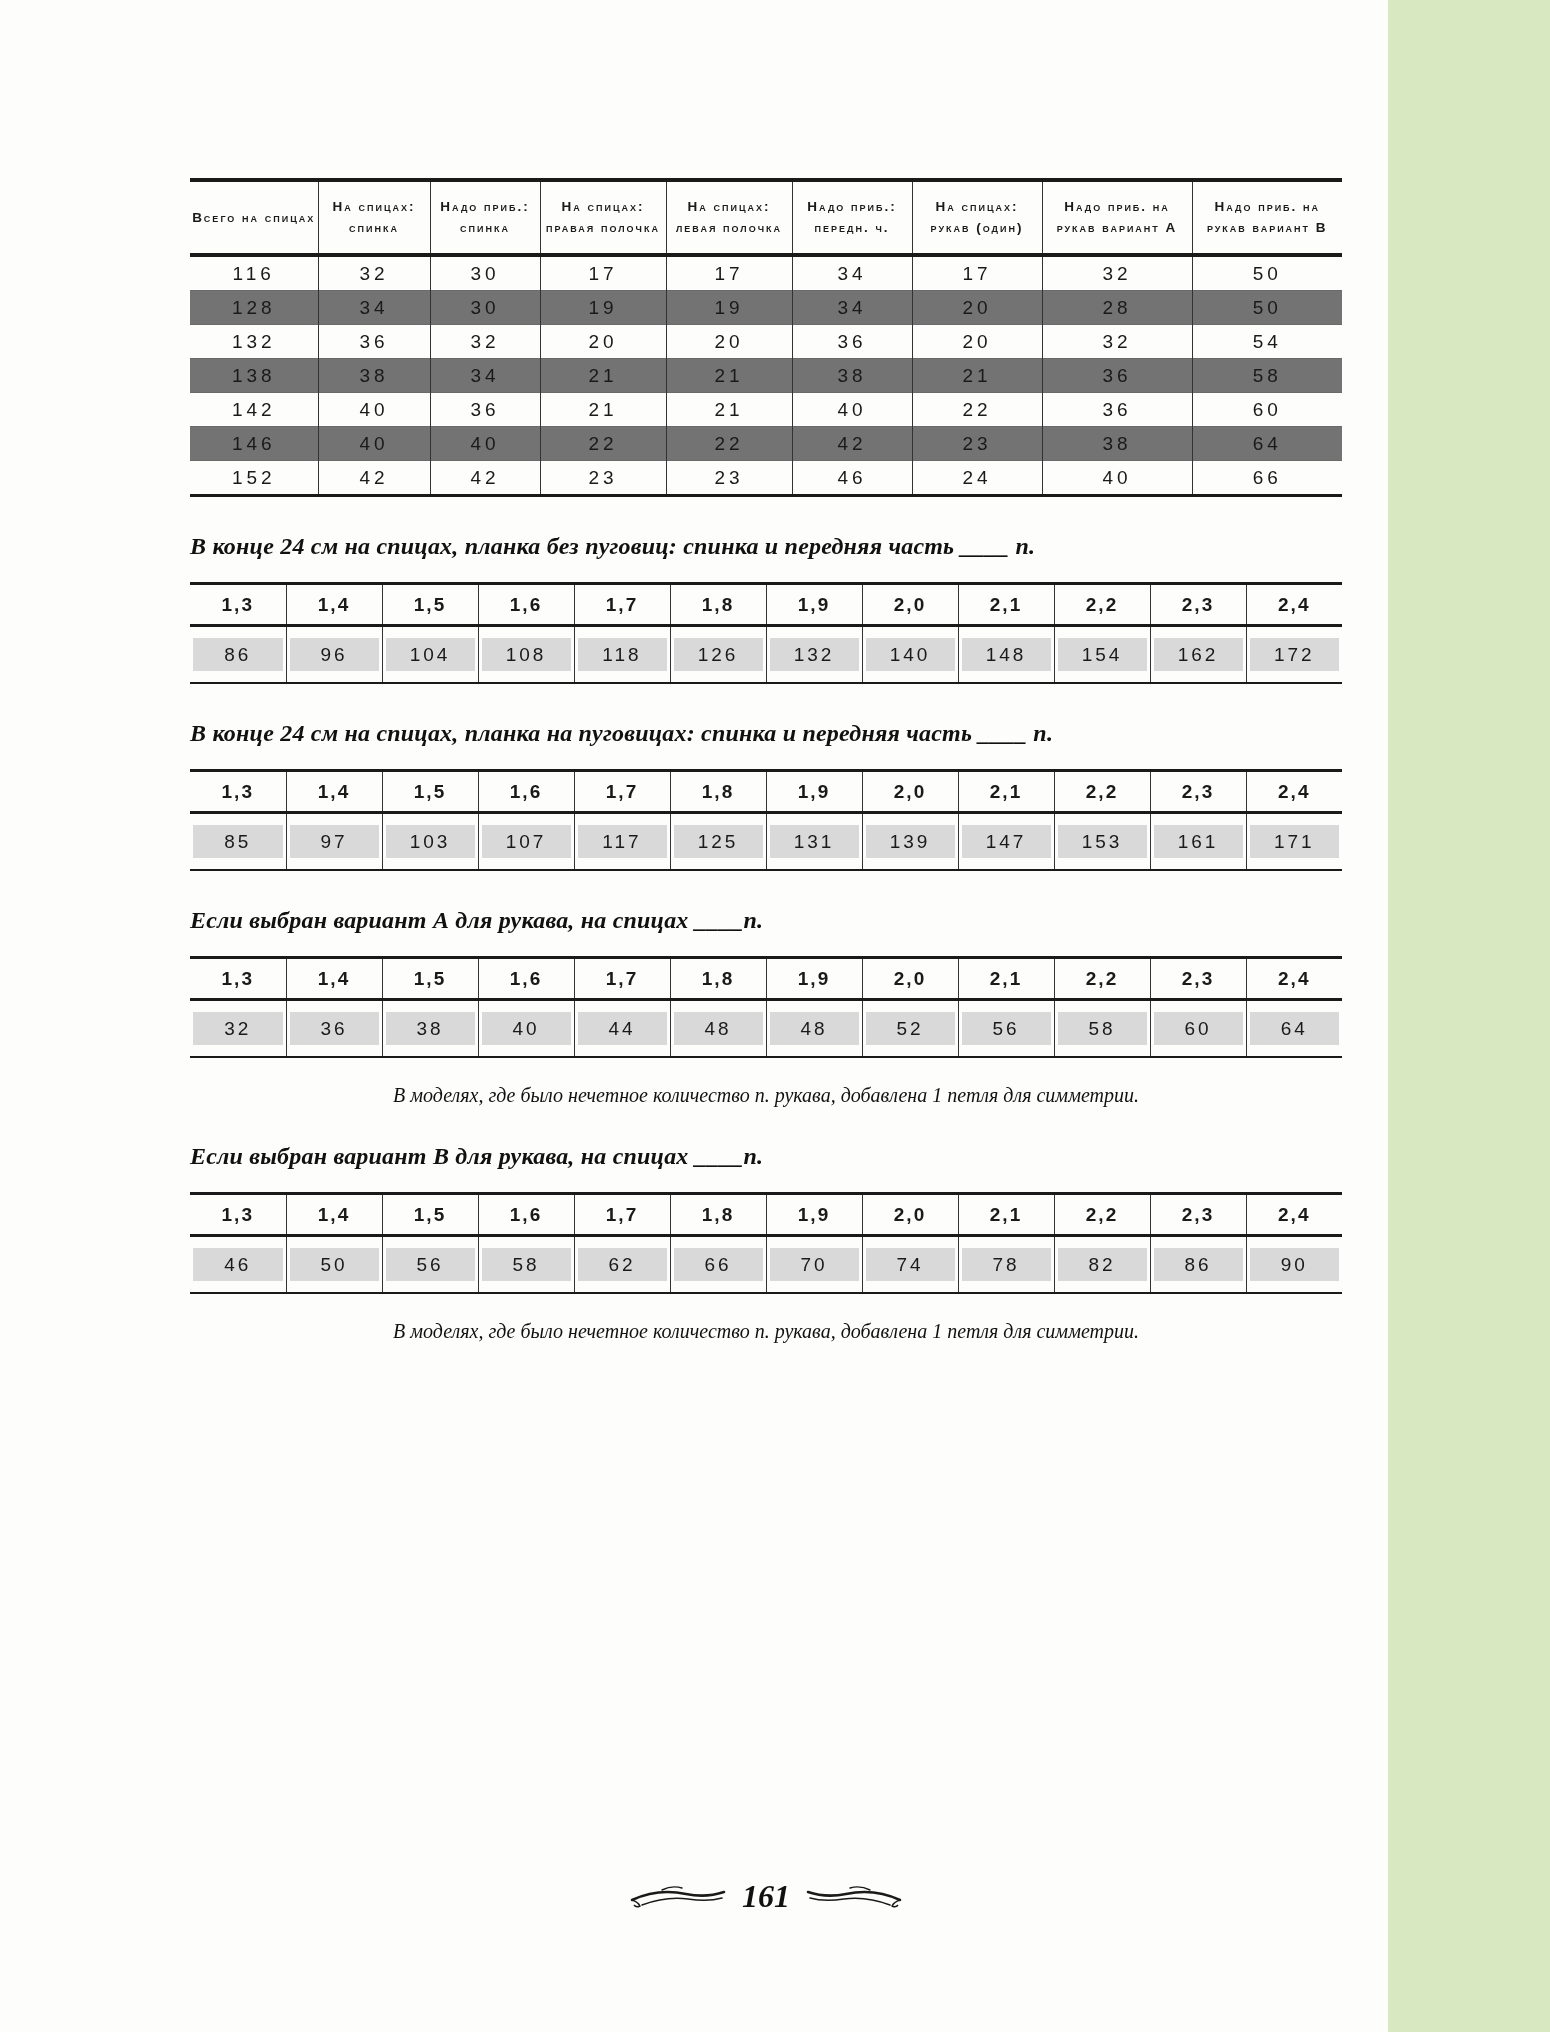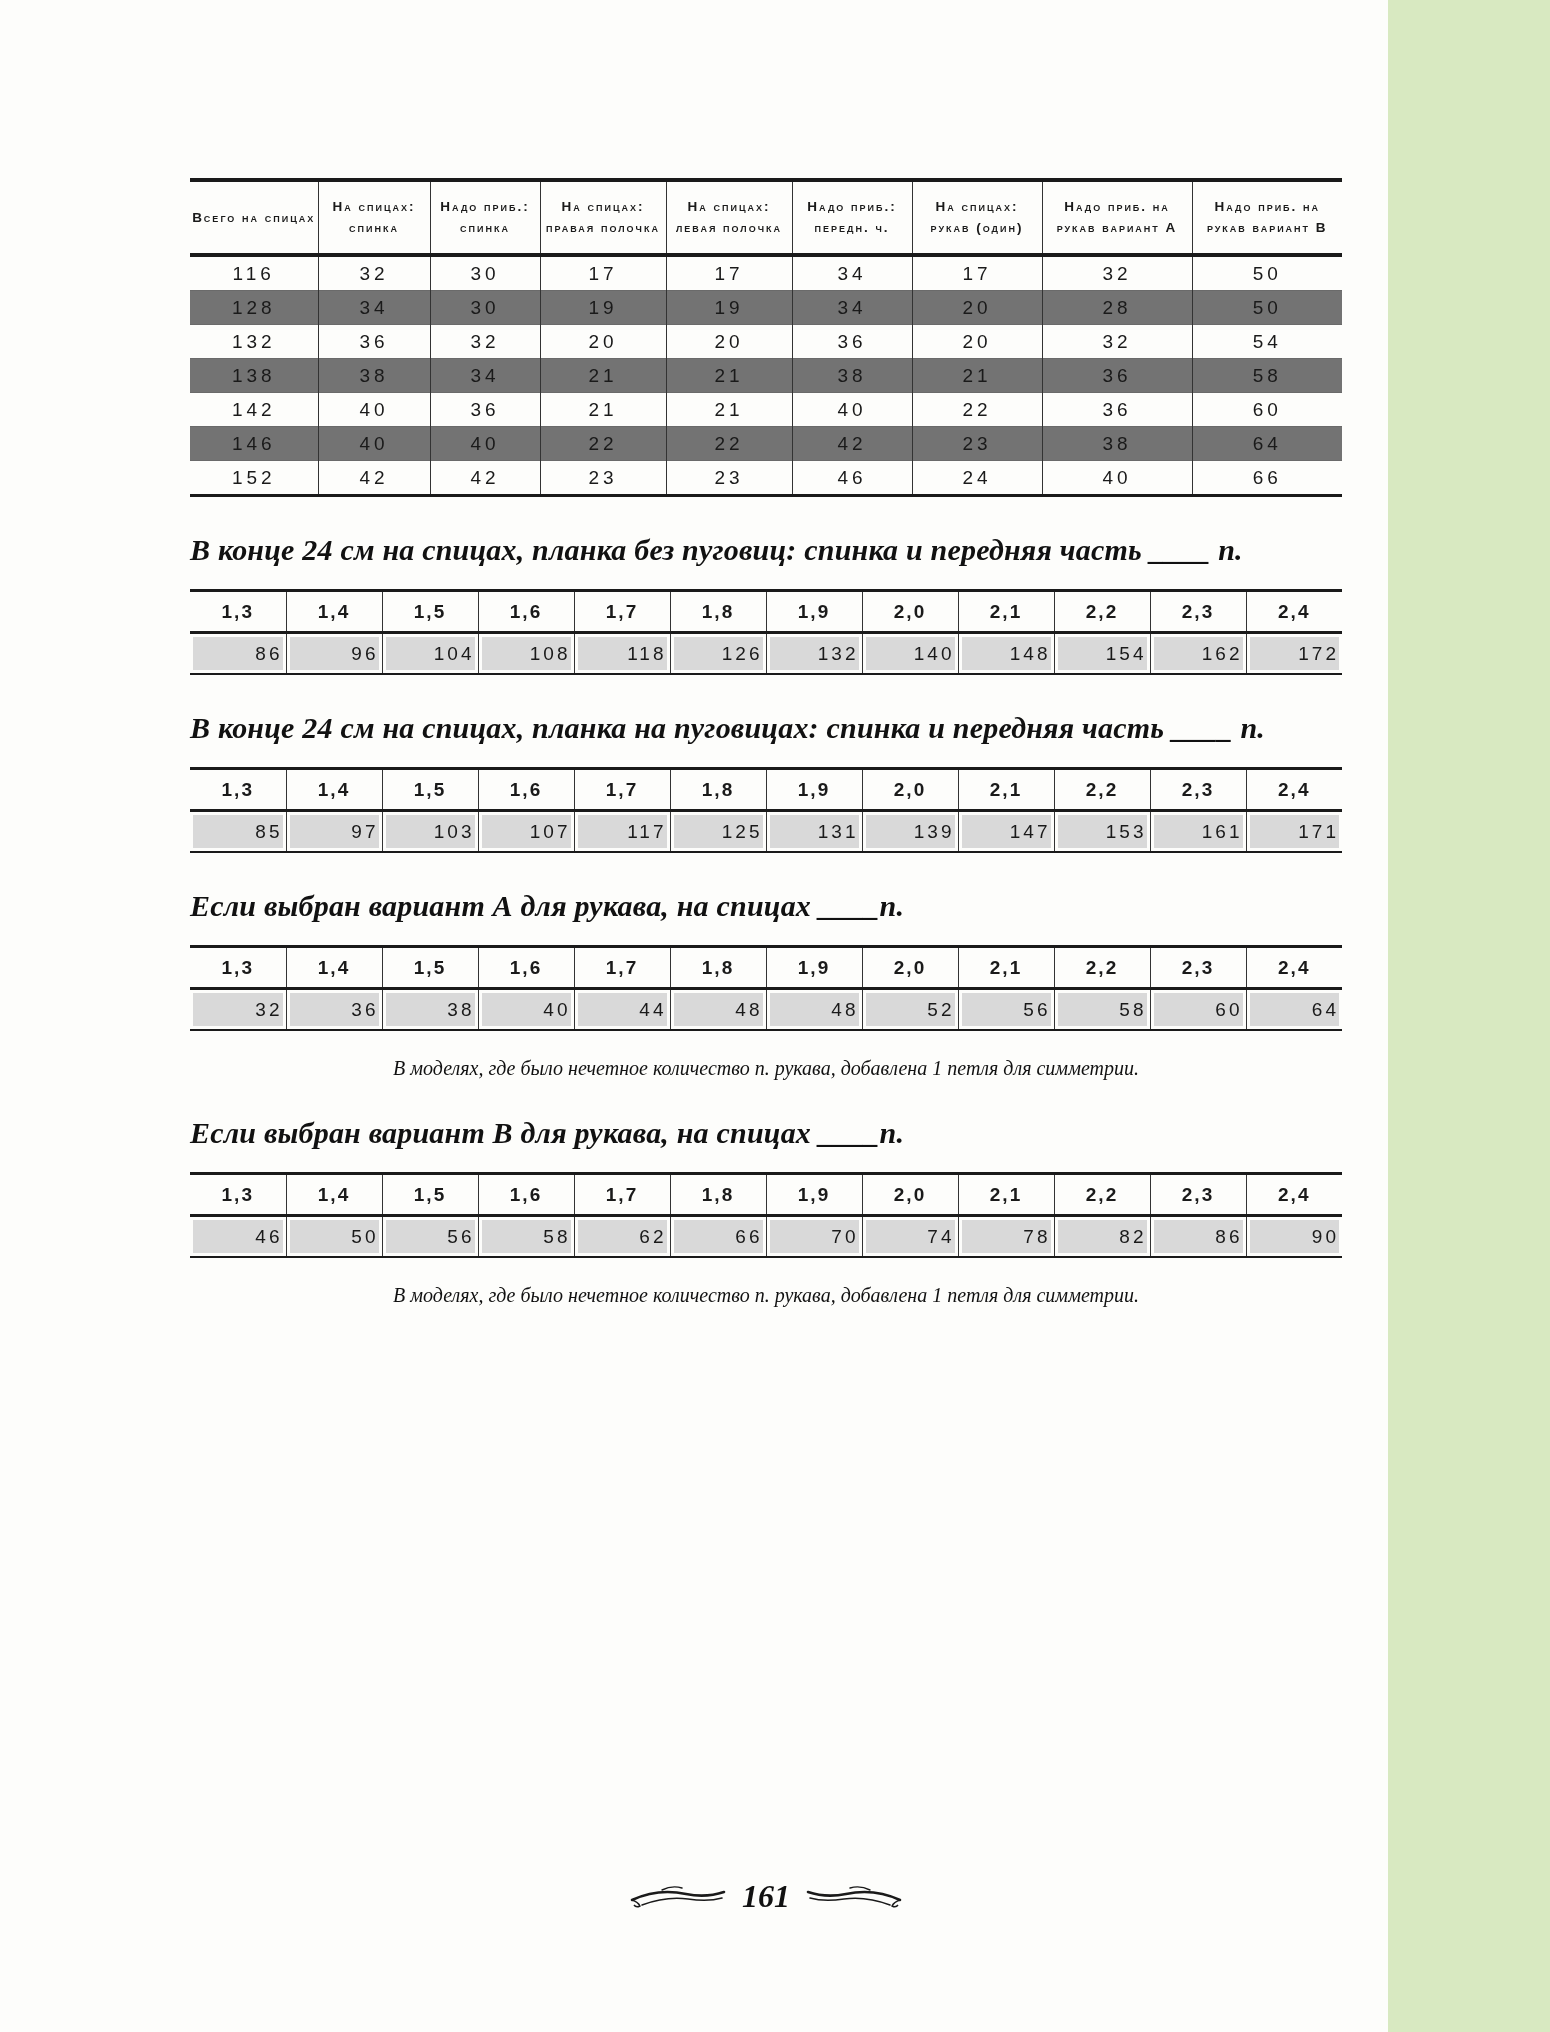--- a/index.html
+++ b/index.html
@@ -55,21 +55,21 @@
   }
   table.main-table td:last-child { border-right: none; }
   table.main-table tbody tr:first-child td { border-top: none; }
   table.main-table tr.gray td { background: #737373; margin-left: 16px; }
 
   
   .section-heading {
     font-family: "Liberation Serif", serif;
     font-style: italic;
     font-weight: bold;
-    font-size: 30px;
+    font-size: 24px;
     letter-spacing: 0.2px;
     margin: 36px 0 22px;
     color: #111;
   }
   .section-note {
     font-family: "Liberation Serif", serif;
     font-style: italic;
     font-size: 20px;
     margin: 26px 0 6px;
     color: #111;
@@ -87,22 +87,22 @@
   table.gauge-table th {
     font-size: 19px;
     font-weight: bold;
     letter-spacing: 2px;
     padding: 9px 0 8px;
     border-right: 1px solid #333;
     border-bottom: 3px solid #1a1a1a;
   }
   table.gauge-table th:last-child { border-right: none; }
   table.gauge-table td {
-    text-align: right;
-    padding: 3px 3px;
+    text-align: center;
+    padding: 11px 3px;
     border-right: 1px solid #333;
   }
   table.gauge-table td:last-child { border-right: none; }
   table.gauge-table td .fill {
     display: block;
     background: #d9d9d9;
     font-size: 19px;
     line-height: 19px;
     letter-spacing: 3px;
     padding: 7px 0;

